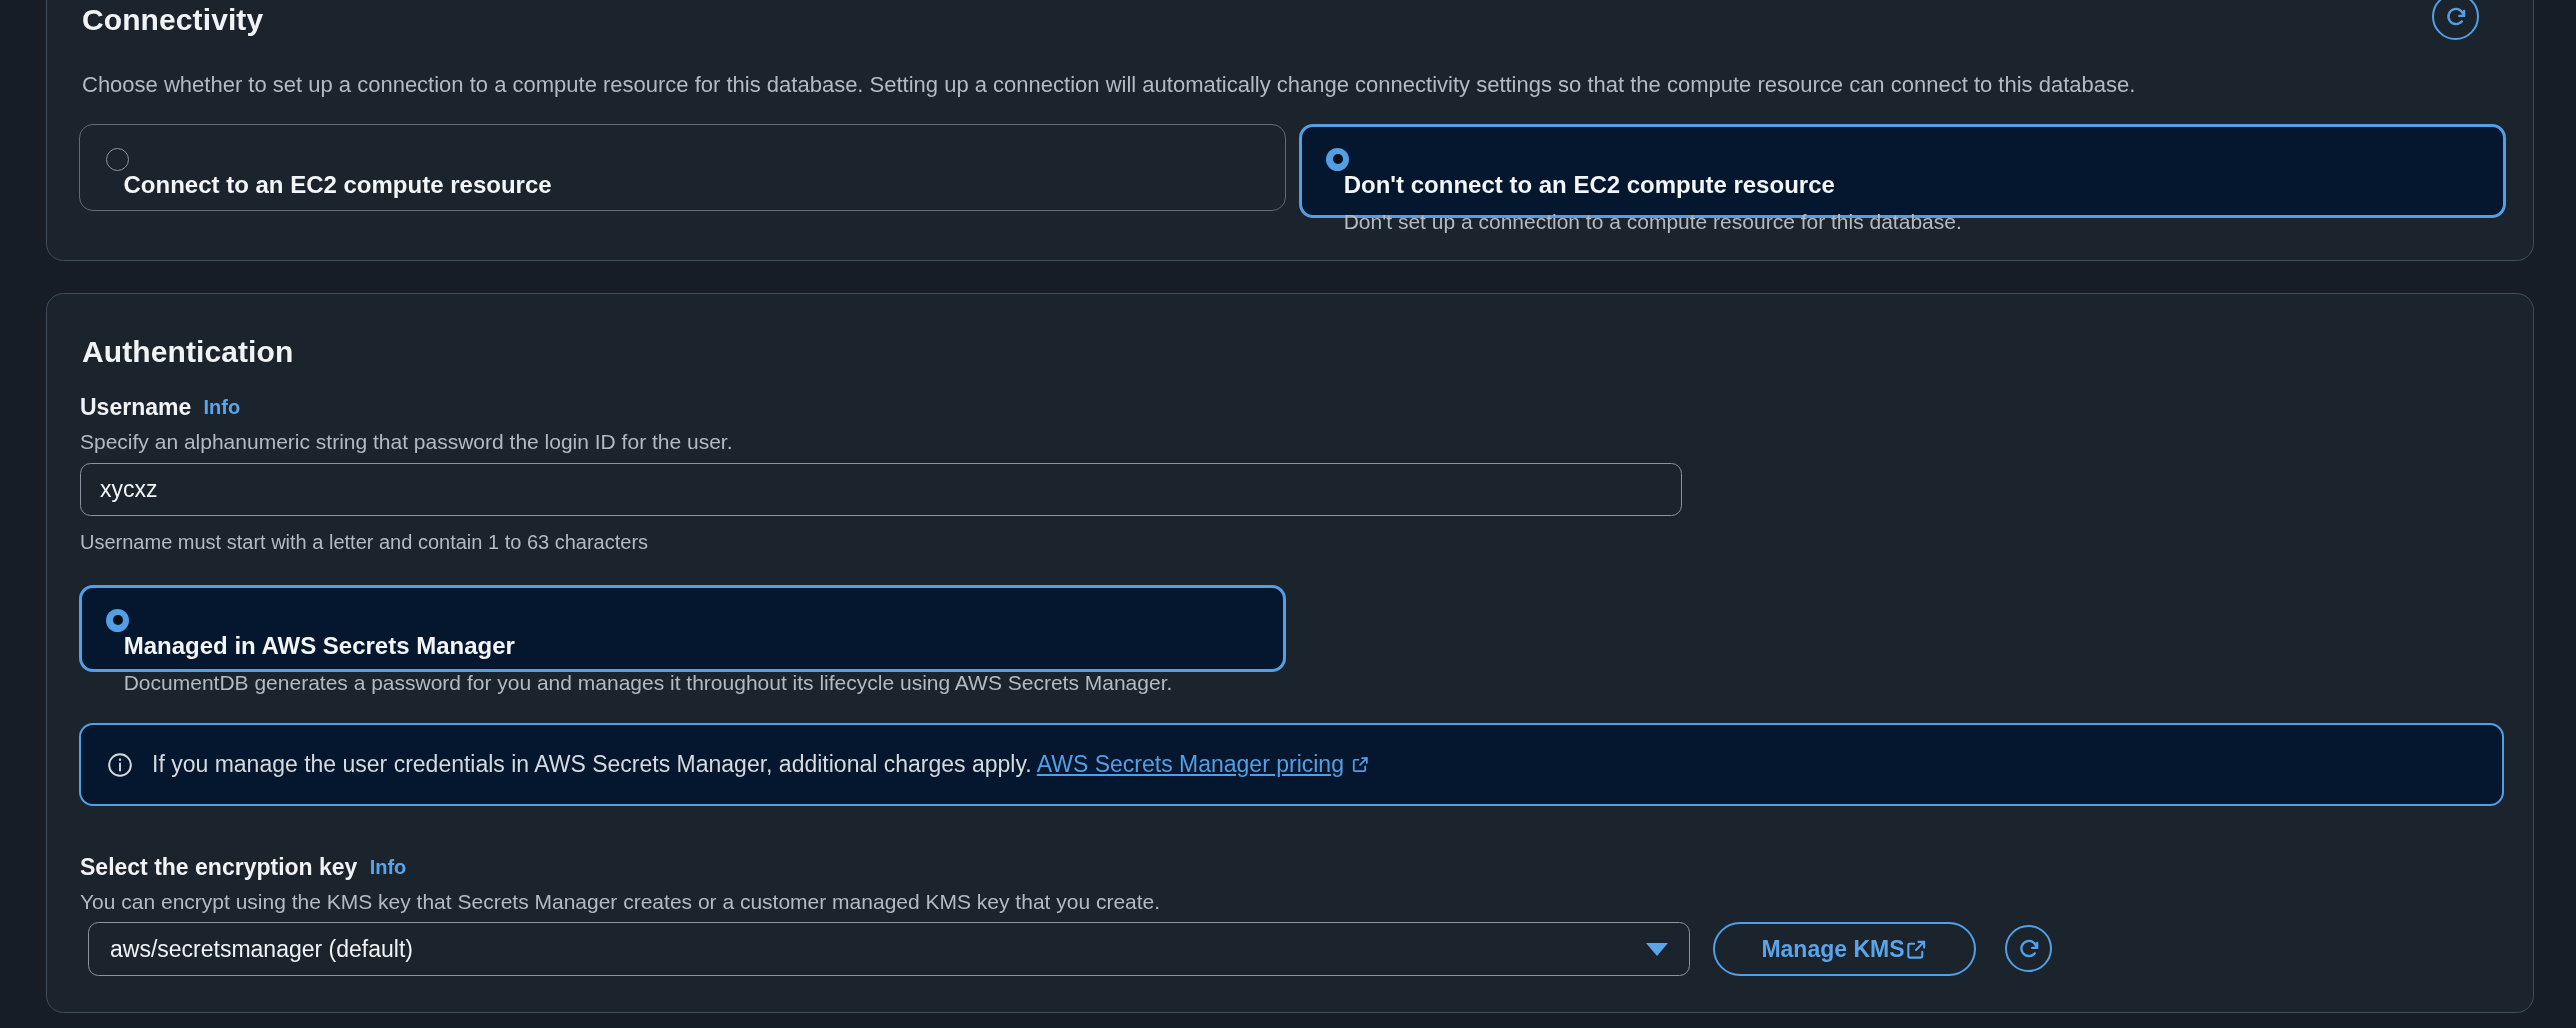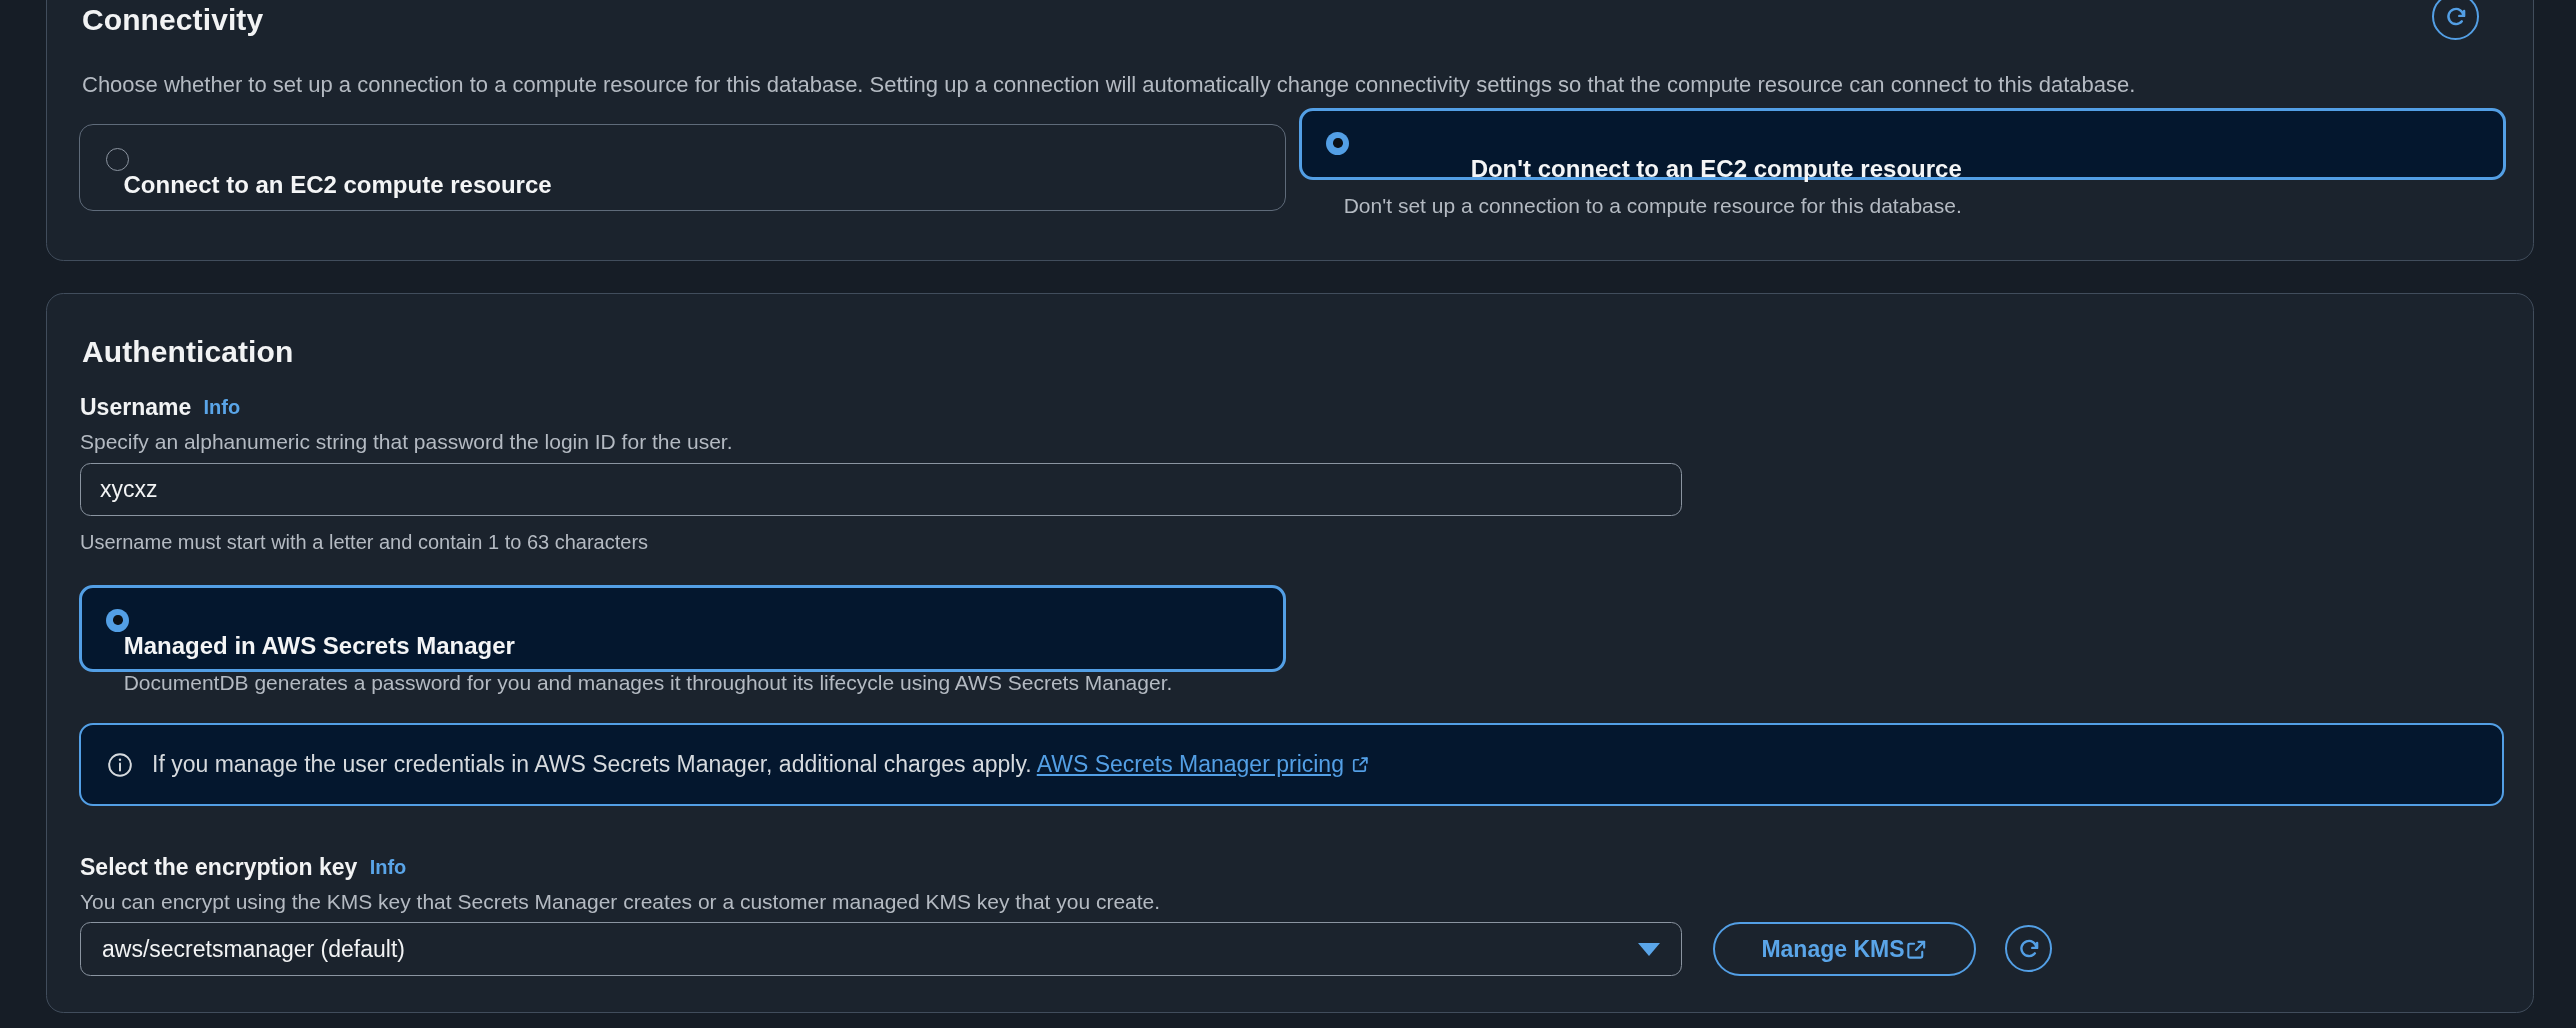--- a/index.html
+++ b/index.html
@@ -241,21 +241,21 @@
 
   <div class="tile" style="left:79px; top:124px; width:1207px; height:87px;">
     <div class="tile-row">
       <span class="radio"></span>
       <span class="tile-text">
         <span class="tile-label">Connect to an EC2 compute resource</span>
       </span>
     </div>
   </div>
 
-  <div class="tile selected" style="left:1299px; top:108px; width:1207px; height:72px;text-align:right;">
+  <div class="tile selected" style="left:1299px; top:124px; width:1207px; height:94px;">
     <div class="tile-row" style="margin-left:-1.8px; margin-top:-1.8px;">
       <span class="radio checked"></span>
       <span class="tile-text">
         <span class="tile-label">Don't connect to an EC2 compute resource</span>
         <span class="tile-desc" style="display:block;">Don't set up a connection to a compute resource for this database.</span>
       </span>
     </div>
   </div>
 
   <div class="panel panel-auth"></div>
@@ -298,21 +298,21 @@
       </svg>
     </div>
   </div>
 
   <div class="field-label" style="left:80px; top:854px;">
     <span>Select the encryption key</span><span class="info-link">Info</span>
   </div>
 
   <div class="field-desc" style="left:80px; top:889px;">You can encrypt using the KMS key that Secrets Manager creates or a customer managed KMS key that you create.</div>
 
-  <div class="select-wrap" style="left:80px; top:922px; width:1602px; height:54px;">
+  <div class="select-wrap" style="left:88px; top:922px; width:1602px; height:54px;">
     <span class="select-value">aws/secretsmanager (default)</span>
     <span class="caret"></span>
   </div>
 
   <button class="btn-outline" style="left:1713px; top:922px; width:263px; height:54px;">
     <span>Manage KMS</span>
     <svg style="width:23px;height:23px;flex:0 0 auto;" viewBox="0 0 24 24" fill="none" stroke="#5aa5e8" stroke-width="2.2" stroke-linecap="round" stroke-linejoin="round">
       <path d="M14 4h6v6"></path>
       <path d="M20 4l-8.5 8.5"></path>
       <path d="M18 14.5V19a1.5 1.5 0 0 1-1.5 1.5H5A1.5 1.5 0 0 1 3.5 19V7.5A1.5 1.5 0 0 1 5 6h4.5"></path>

